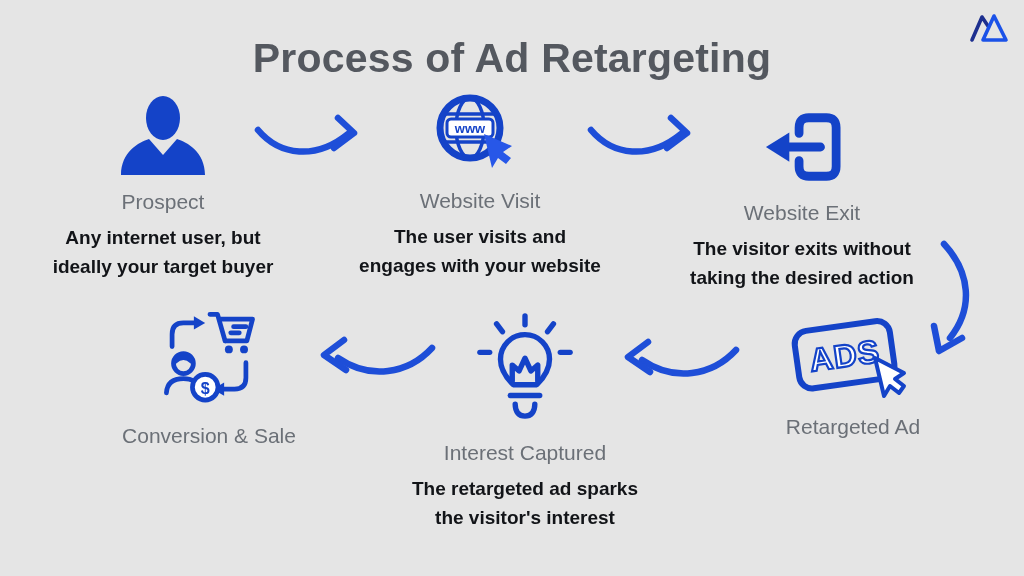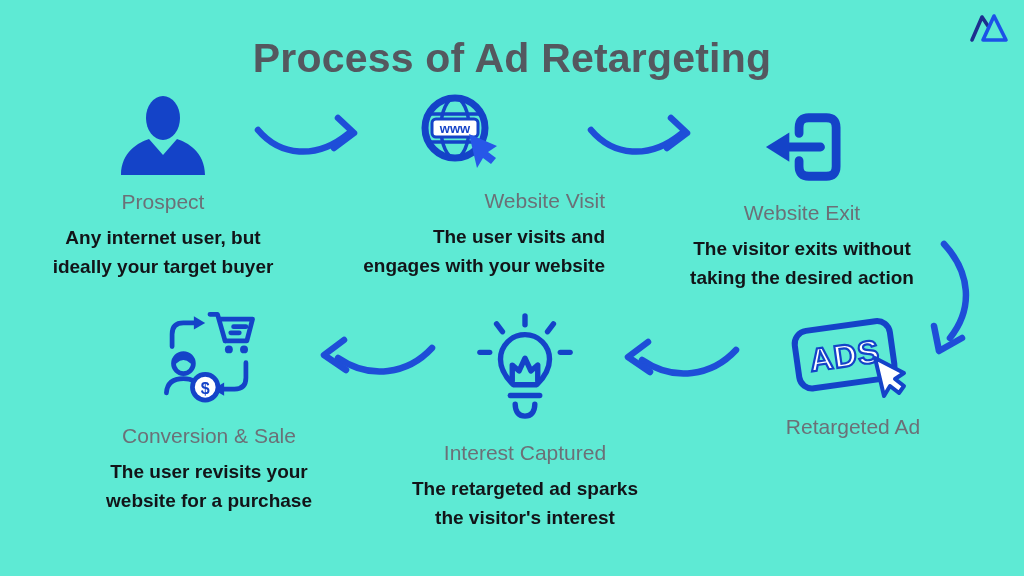--- a/index.html
+++ b/index.html
@@ -1,33 +1,33 @@
 <!DOCTYPE html>
 <html><head>
 <meta charset="utf-8">
 <style>
   html,body{margin:0;padding:0;background:#fff;}
   .canvas{
-    position:relative;width:1024px;height:576px;background:#5eead4;
+    position:relative;width:1024px;height:576px;background:#e5e5e5;
     font-family:"Liberation Sans",sans-serif;overflow:hidden;
   }
   .title{
     position:absolute;top:8px;left:0;width:100%;text-align:center;
     font-size:41px;font-weight:700;color:#54585F;letter-spacing:.2px;
   }
   .logo{position:absolute;top:8px;right:12px;width:46px;height:38px;}
   .step{position:absolute;text-align:center;}
   .step .icon{display:flex;justify-content:center;align-items:flex-end;color:#1443C8;}
   .step .label{font-size:21px;color:#6B7077;margin-top:15px;}
   .step .desc{
     font-size:19px;line-height:1.5;color:#121418;font-weight:600;
     margin:10px 0 0;white-space:pre-line;
   }
   .s1{left:28px;top:95px;width:270px;}
-  .s2{left:325px;top:90px;width:280px;text-align:right;}
+  .s2{left:340px;top:90px;width:280px;}
   .s3{left:652px;top:108px;width:300px;}
   .s4{left:688px;top:308px;width:330px;}
   .s5{left:380px;top:312px;width:290px;}
   .s6{left:62px;top:303px;width:294px;}
   .arrow{position:absolute;color:#1E4ED8;}
   .a1{left:250px;top:108px;width:118px;height:70px;}
   .a2{left:583px;top:108px;width:118px;height:70px;}
   .adown{left:918px;top:238px;width:78px;height:126px;}
   .a3{left:616px;top:330px;width:128px;height:64px;}
   .a4{left:312px;top:328px;width:128px;height:66px;}
@@ -173,17 +173,15 @@
         </g>
         <circle cx="77" cy="49" r="4.2" fill="currentColor"></circle>
         <circle cx="93" cy="49" r="4.2" fill="currentColor"></circle>
         <polygon points="40,14 52,21 40,28" fill="currentColor"></polygon>
         <polygon points="72,84 60,91 72,98" fill="currentColor"></polygon>
         <circle cx="52" cy="89" r="13.5" fill="#ffffff" stroke="currentColor" stroke-width="5"></circle>
         <text x="52" y="96" text-anchor="middle" font-size="17" font-weight="700" fill="currentColor">$</text>
       </svg>
     </div>
     <div class="label">Conversion &amp; Sale</div>
-    <p class="desc">The user revisits your
-website for a purchase</p>
   </section>
 
 </div>
 
 </body></html>

